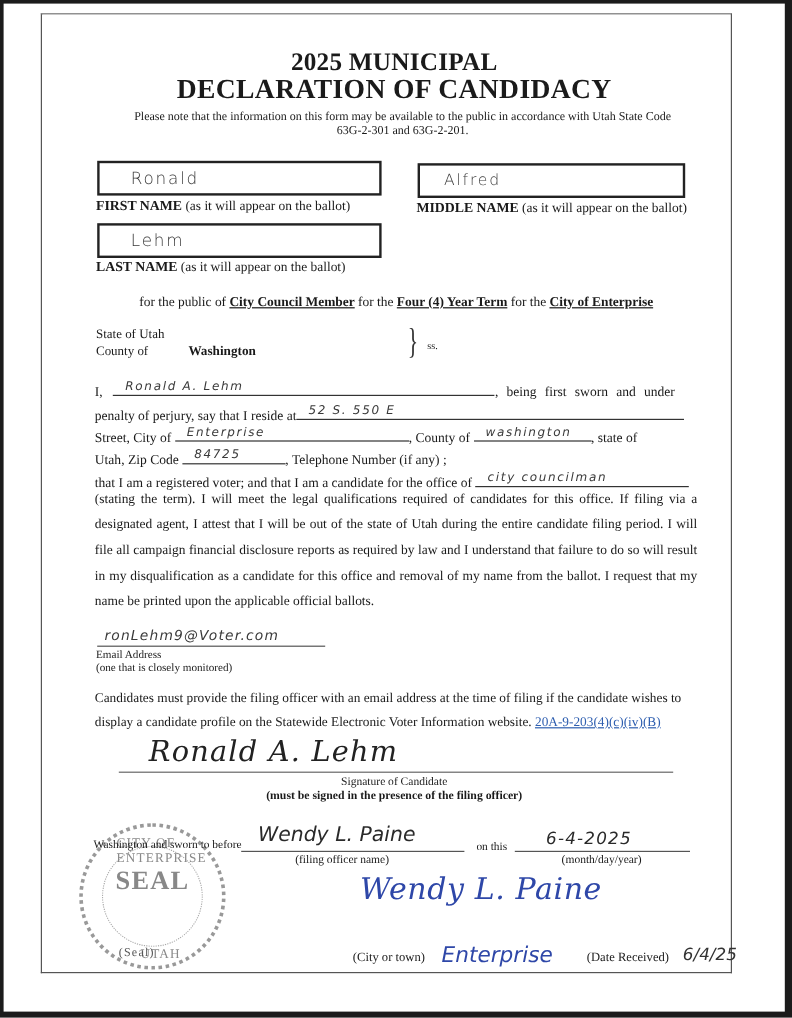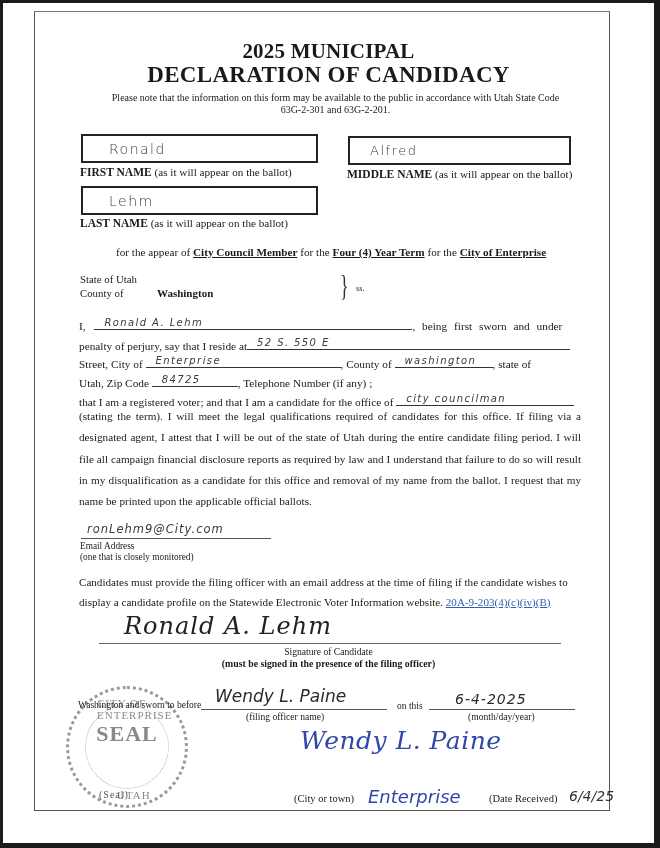--- a/index.html
+++ b/index.html
@@ -74,21 +74,21 @@
 
   <div class="abs namebox" style="left:78px; top:183px; width:237px; height:29px;">
     <span class="hand abs" style="left:26px; top:5px; font-size:14px;">Lehm</span>
   </div>
   <div class="abs label" style="left:77px; top:214px;">
     <b>LAST NAME</b>
     <span>(as it will appear on the ballot)</span>
   </div>
 
   <div class="abs" style="left:113px; top:243px; font-size:11.2px;">
-    <span>for the appear of</span>
+    <span>for the public of</span>
     <b style="text-decoration:underline;">City Council Member</b>
     <span>for the</span>
     <b style="text-decoration:underline;">Four (4) Year Term</b>
     <span>for the</span>
     <b style="text-decoration:underline;">City of Enterprise</b>
   </div>
 
   <div class="abs" style="left:77px; top:270px; font-size:10.8px;">State of Utah</div>
   <div class="abs" style="left:77px; top:284px; font-size:10.8px;">County of</div>
   <div class="abs" style="left:154px; top:284px; font-size:11px; font-weight:bold;">Washington</div>
@@ -117,21 +117,21 @@
   </div>
 
   <div class="abs body-line" style="top:389px;">
     <span>that I am a registered voter; and that I am a candidate for the office of</span>
     <span class="fill" style="width:178px;"><span>city councilman</span></span>
   </div>
 
   <div class="abs para" style="top:403px;">(stating the term). I will meet the legal qualifications required of candidates for this office. If filing via a designated agent, I attest that I will be out of the state of Utah during the entire candidate filing period. I will file all campaign financial disclosure reports as required by law and I understand that failure to do so will result in my disqualification as a candidate for this office and removal of my name from the ballot. I request that my name be printed upon the applicable official ballots.</div>
 
   <div class="abs" style="left:78px; top:519px; width:190px; height:16px; border-bottom:1px solid #555;">
-    <span class="hand abs" style="left:6px; top:0px; font-size:11.5px; font-style:italic; letter-spacing:1px;">ronLehm9@City.com</span>
+    <span class="hand abs" style="left:6px; top:0px; font-size:11.5px; font-style:italic; letter-spacing:1px;">ronLehm9@Voter.com</span>
   </div>
   <div class="abs" style="left:77px; top:538px; font-size:9.3px;">Email Address</div>
   <div class="abs" style="left:77px; top:549px; font-size:9.3px;">(one that is closely monitored)</div>
   <div class="abs" style="left:76px; top:569px; width:502px; font-size:11.1px; line-height:20px;">
     <span>Candidates must provide the filing officer with an email address at the time of filing if the candidate wishes to display a candidate profile on the Statewide Electronic Voter Information website.</span>
     <span class="link">20A-9-203(4)(c)(iv)(B)</span>
   </div>
 
   <div class="abs" style="left:96px; top:640px; width:462px; border-bottom:1px solid #666;"></div>
   <div class="abs" style="left:121px; top:609px; font-family:'DejaVu Serif', serif; font-style:italic; font-size:24px; color:#222; letter-spacing:1px;">Ronald A. Lehm</div>

